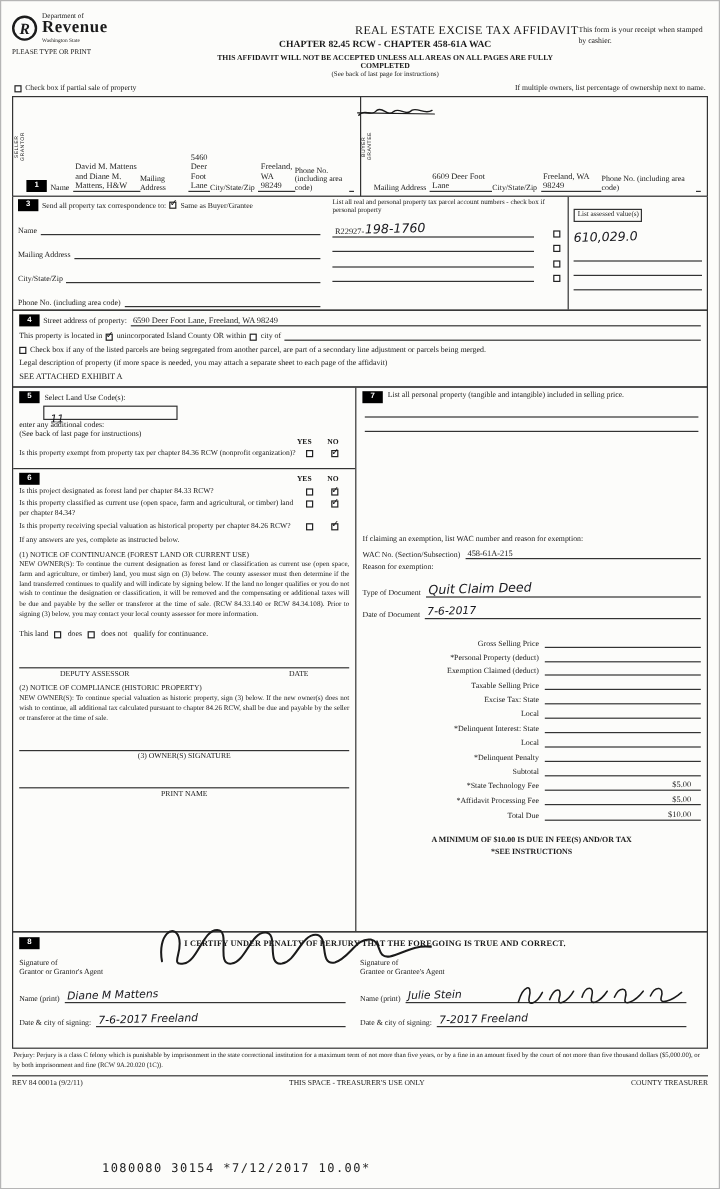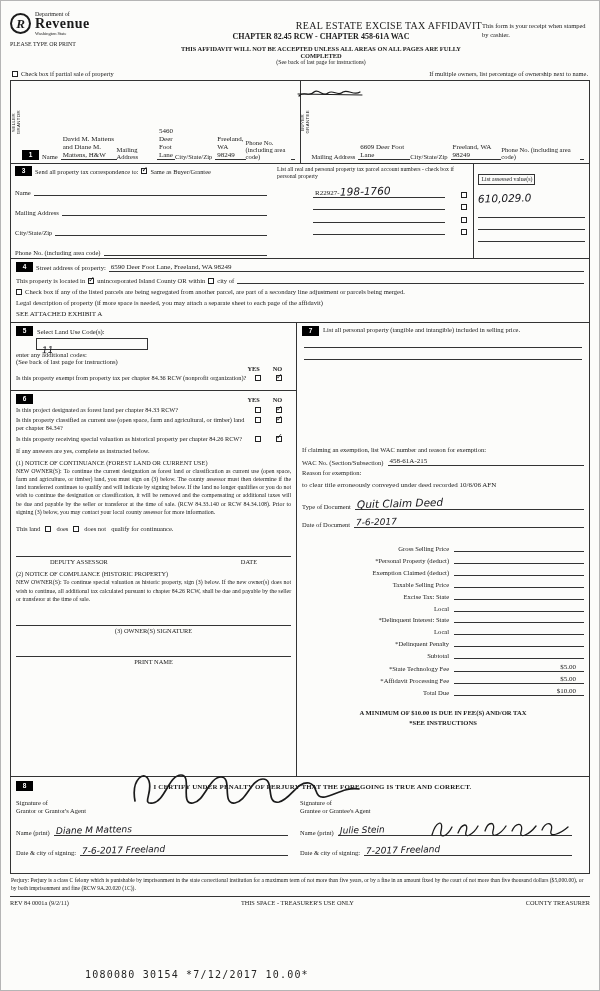--- a/index.html
+++ b/index.html
@@ -56,21 +56,21 @@
                  font-family:"Liberation Sans", sans-serif; letter-spacing:.4px; line-height:1.1; }
   .pfields { flex:1; padding:3px 5px 3px 0; display:flex; flex-direction:row; justify-content:space-between; }
   .frow { display:flex; align-items:flex-end; gap:3px; font-size:6.6px; }
 
   
   .sec3 { border:1px solid #333; margin-top:-1px; display:flex; min-height:96px; }
   .s3-left { width:45%; padding:2px 4px; display:flex; flex-direction:column; justify-content:space-between; }
   .s3-head { display:flex; align-items:center; gap:3px; font-size:6.4px; flex-wrap:wrap; }
   .s3-mid { width:35%; padding:2px 6px 4px 6px; display:flex; flex-direction:column; }
   .s3-mid-head { font-size:5.8px; line-height:1.25; }
-  .parcel-row { display:flex; align-items:flex-end; gap:16px; margin-top:4.5px;margin-left:36px; }
+  .parcel-row { display:flex; align-items:flex-end; gap:16px; margin-top:4.5px; }
   .s3-right { width:20%; border-left:1px solid #333; padding:3px 4px; }
   .assessed-head { border:1px solid #333; font-size:5.9px; padding:1px 2px; display:inline-block; line-height:1.2; }
   .blank-underline { border-bottom:1px solid #333; height:12px; }
 
   
   .sec4 { border:1px solid #333; margin-top:-1px; padding:3px 5px 4px 5px; font-size:6.6px; }
   .s4row { display:flex; align-items:flex-end; gap:3px; margin-top:4px; }
   .s4row:first-child { margin-top:0;align-items:center; }
 
   
@@ -409,21 +409,20 @@
       <div class="blankline"></div>
       <div class="spacer7"></div>
       <div>If claiming an exemption, list WAC number and reason for exemption:</div>
       <div class="wac-row">
         <span>WAC No. (Section/Subsection)</span>
         <span class="fill">
               <span class="typed">458-61A-215</span>
             </span>
       </div>
       <div class="reason">Reason for exemption:</div>
-      <div class="reason typed">to clear title erroneously conveyed under deed  recorded 10/6/06 AFN</div>
       <div class="doc-row">
         <span>Type of Document</span>
         <span class="fill">
               <span class="hand big">Quit Claim Deed</span>
             </span>
       </div>
       <div class="doc-row">
         <span>Date of Document</span>
         <span class="fill">
               <span class="hand">7-6-2017</span>

